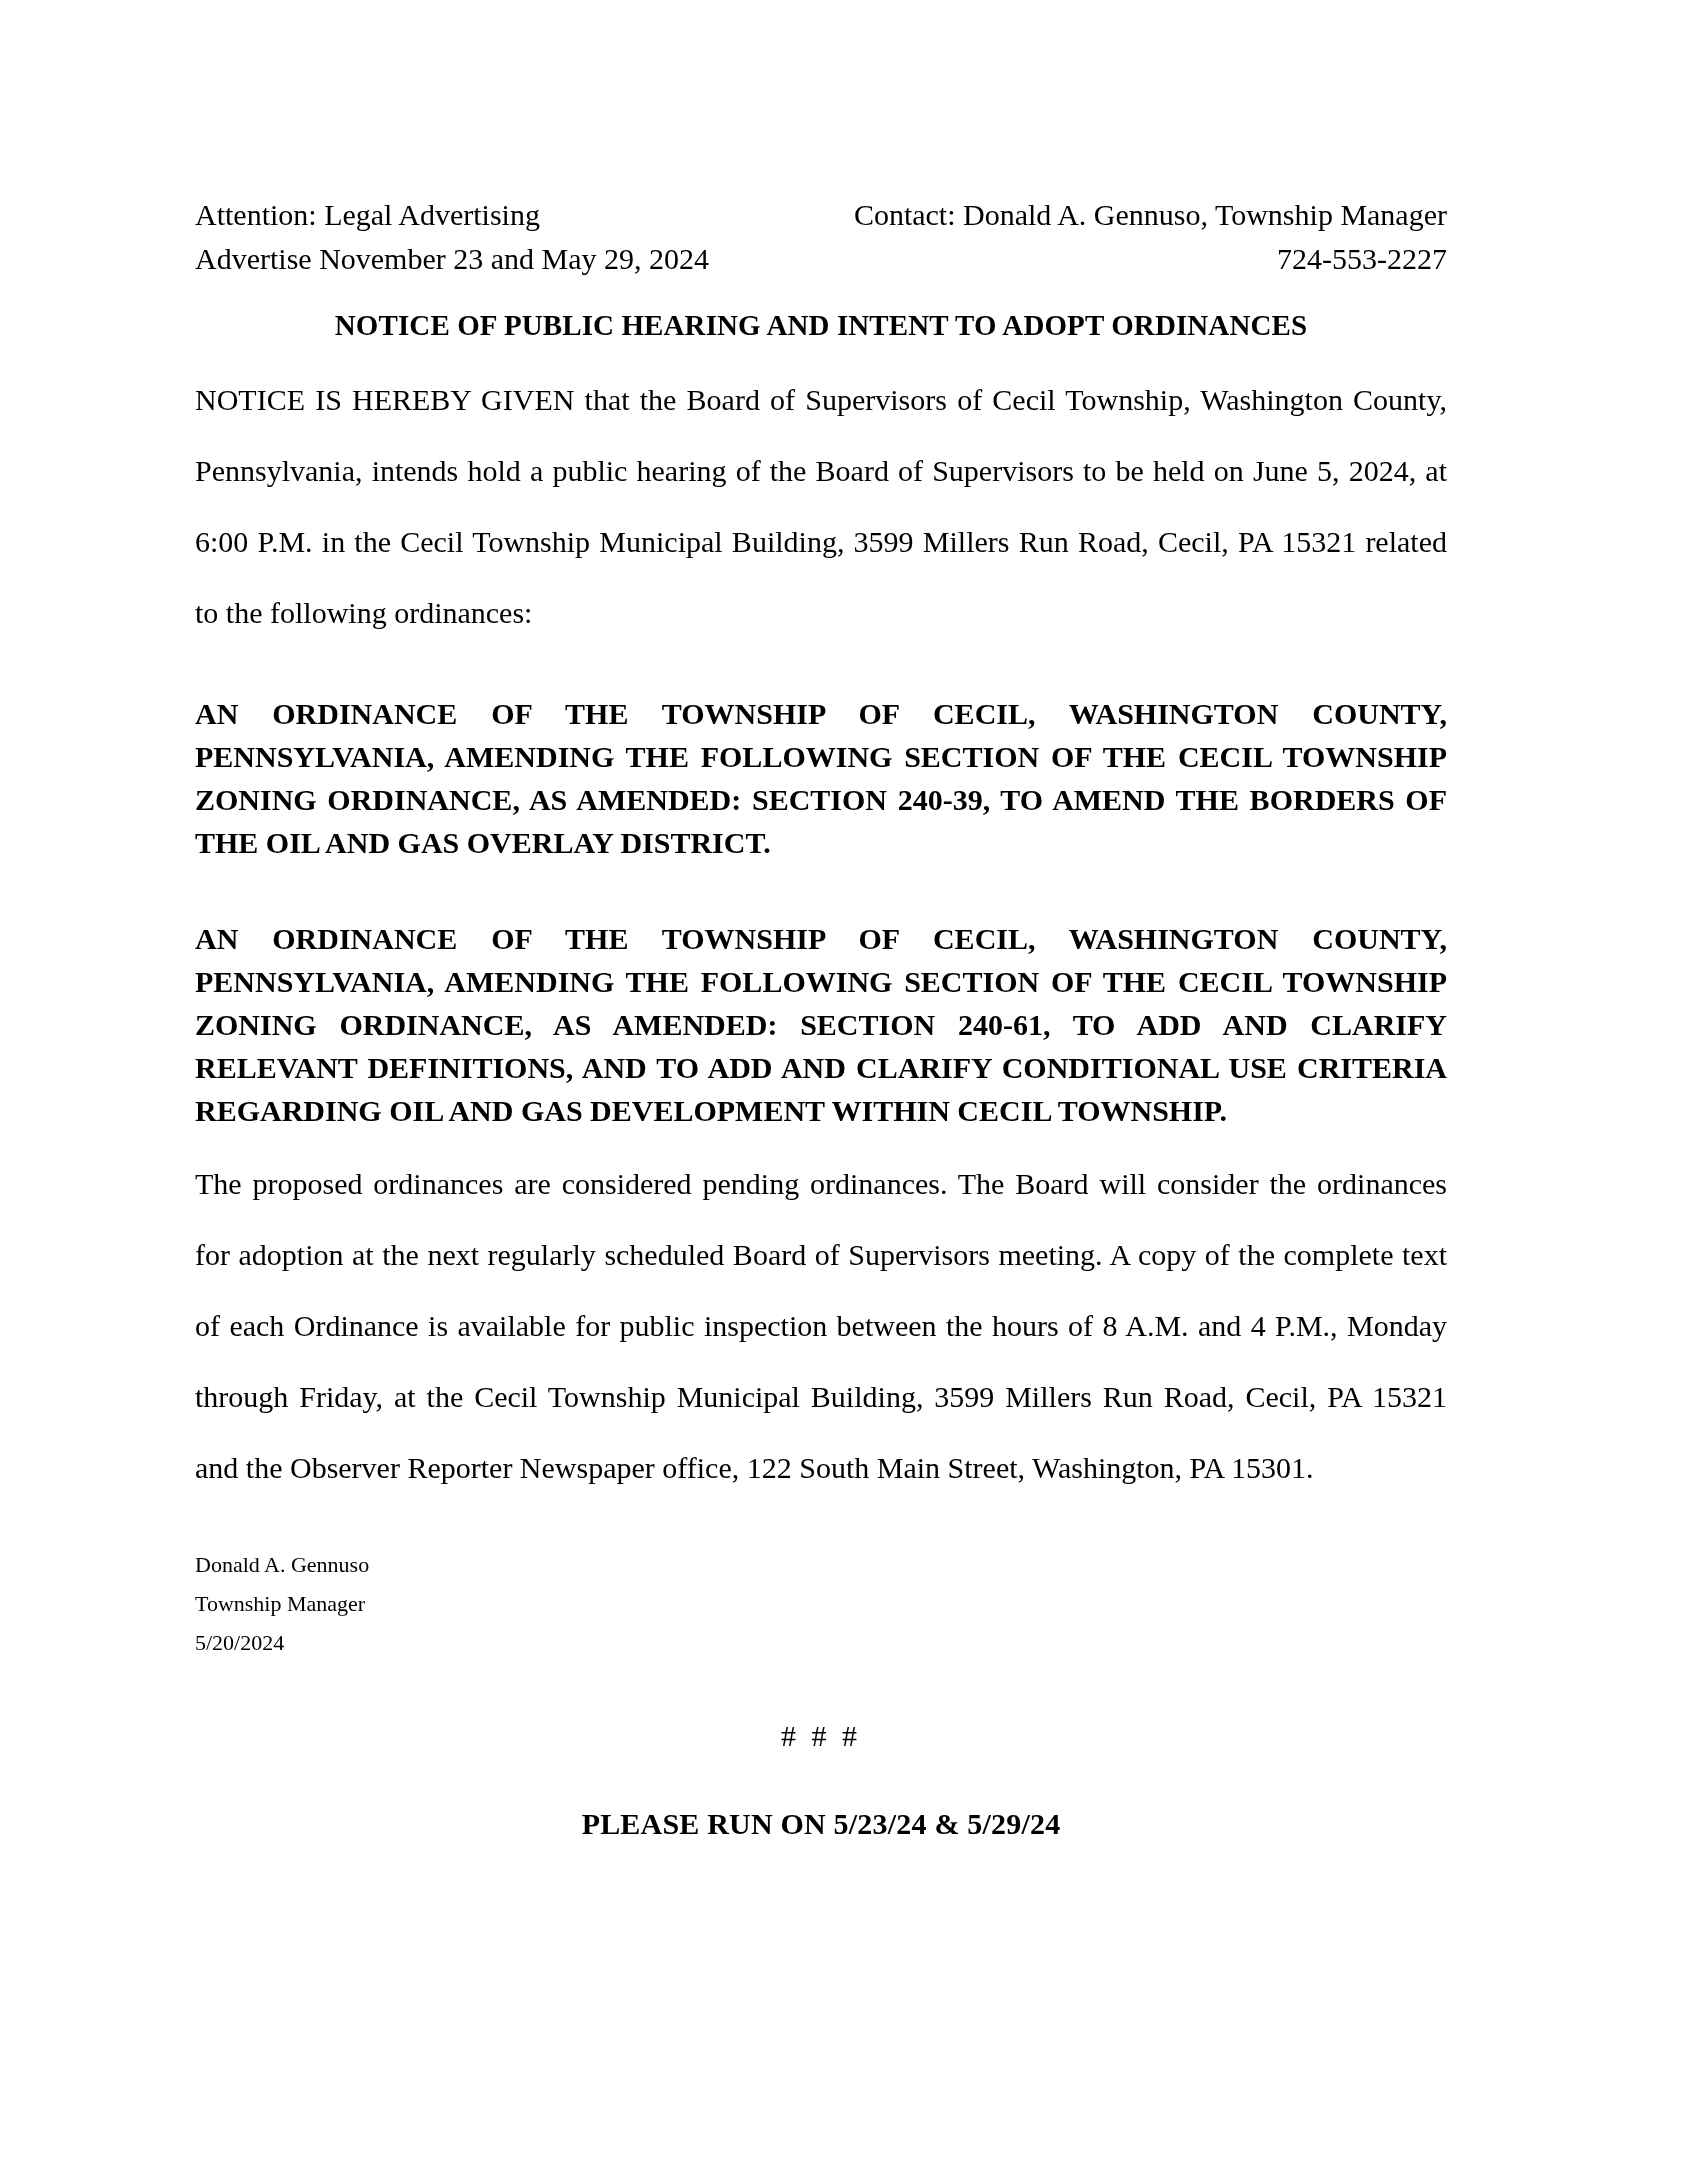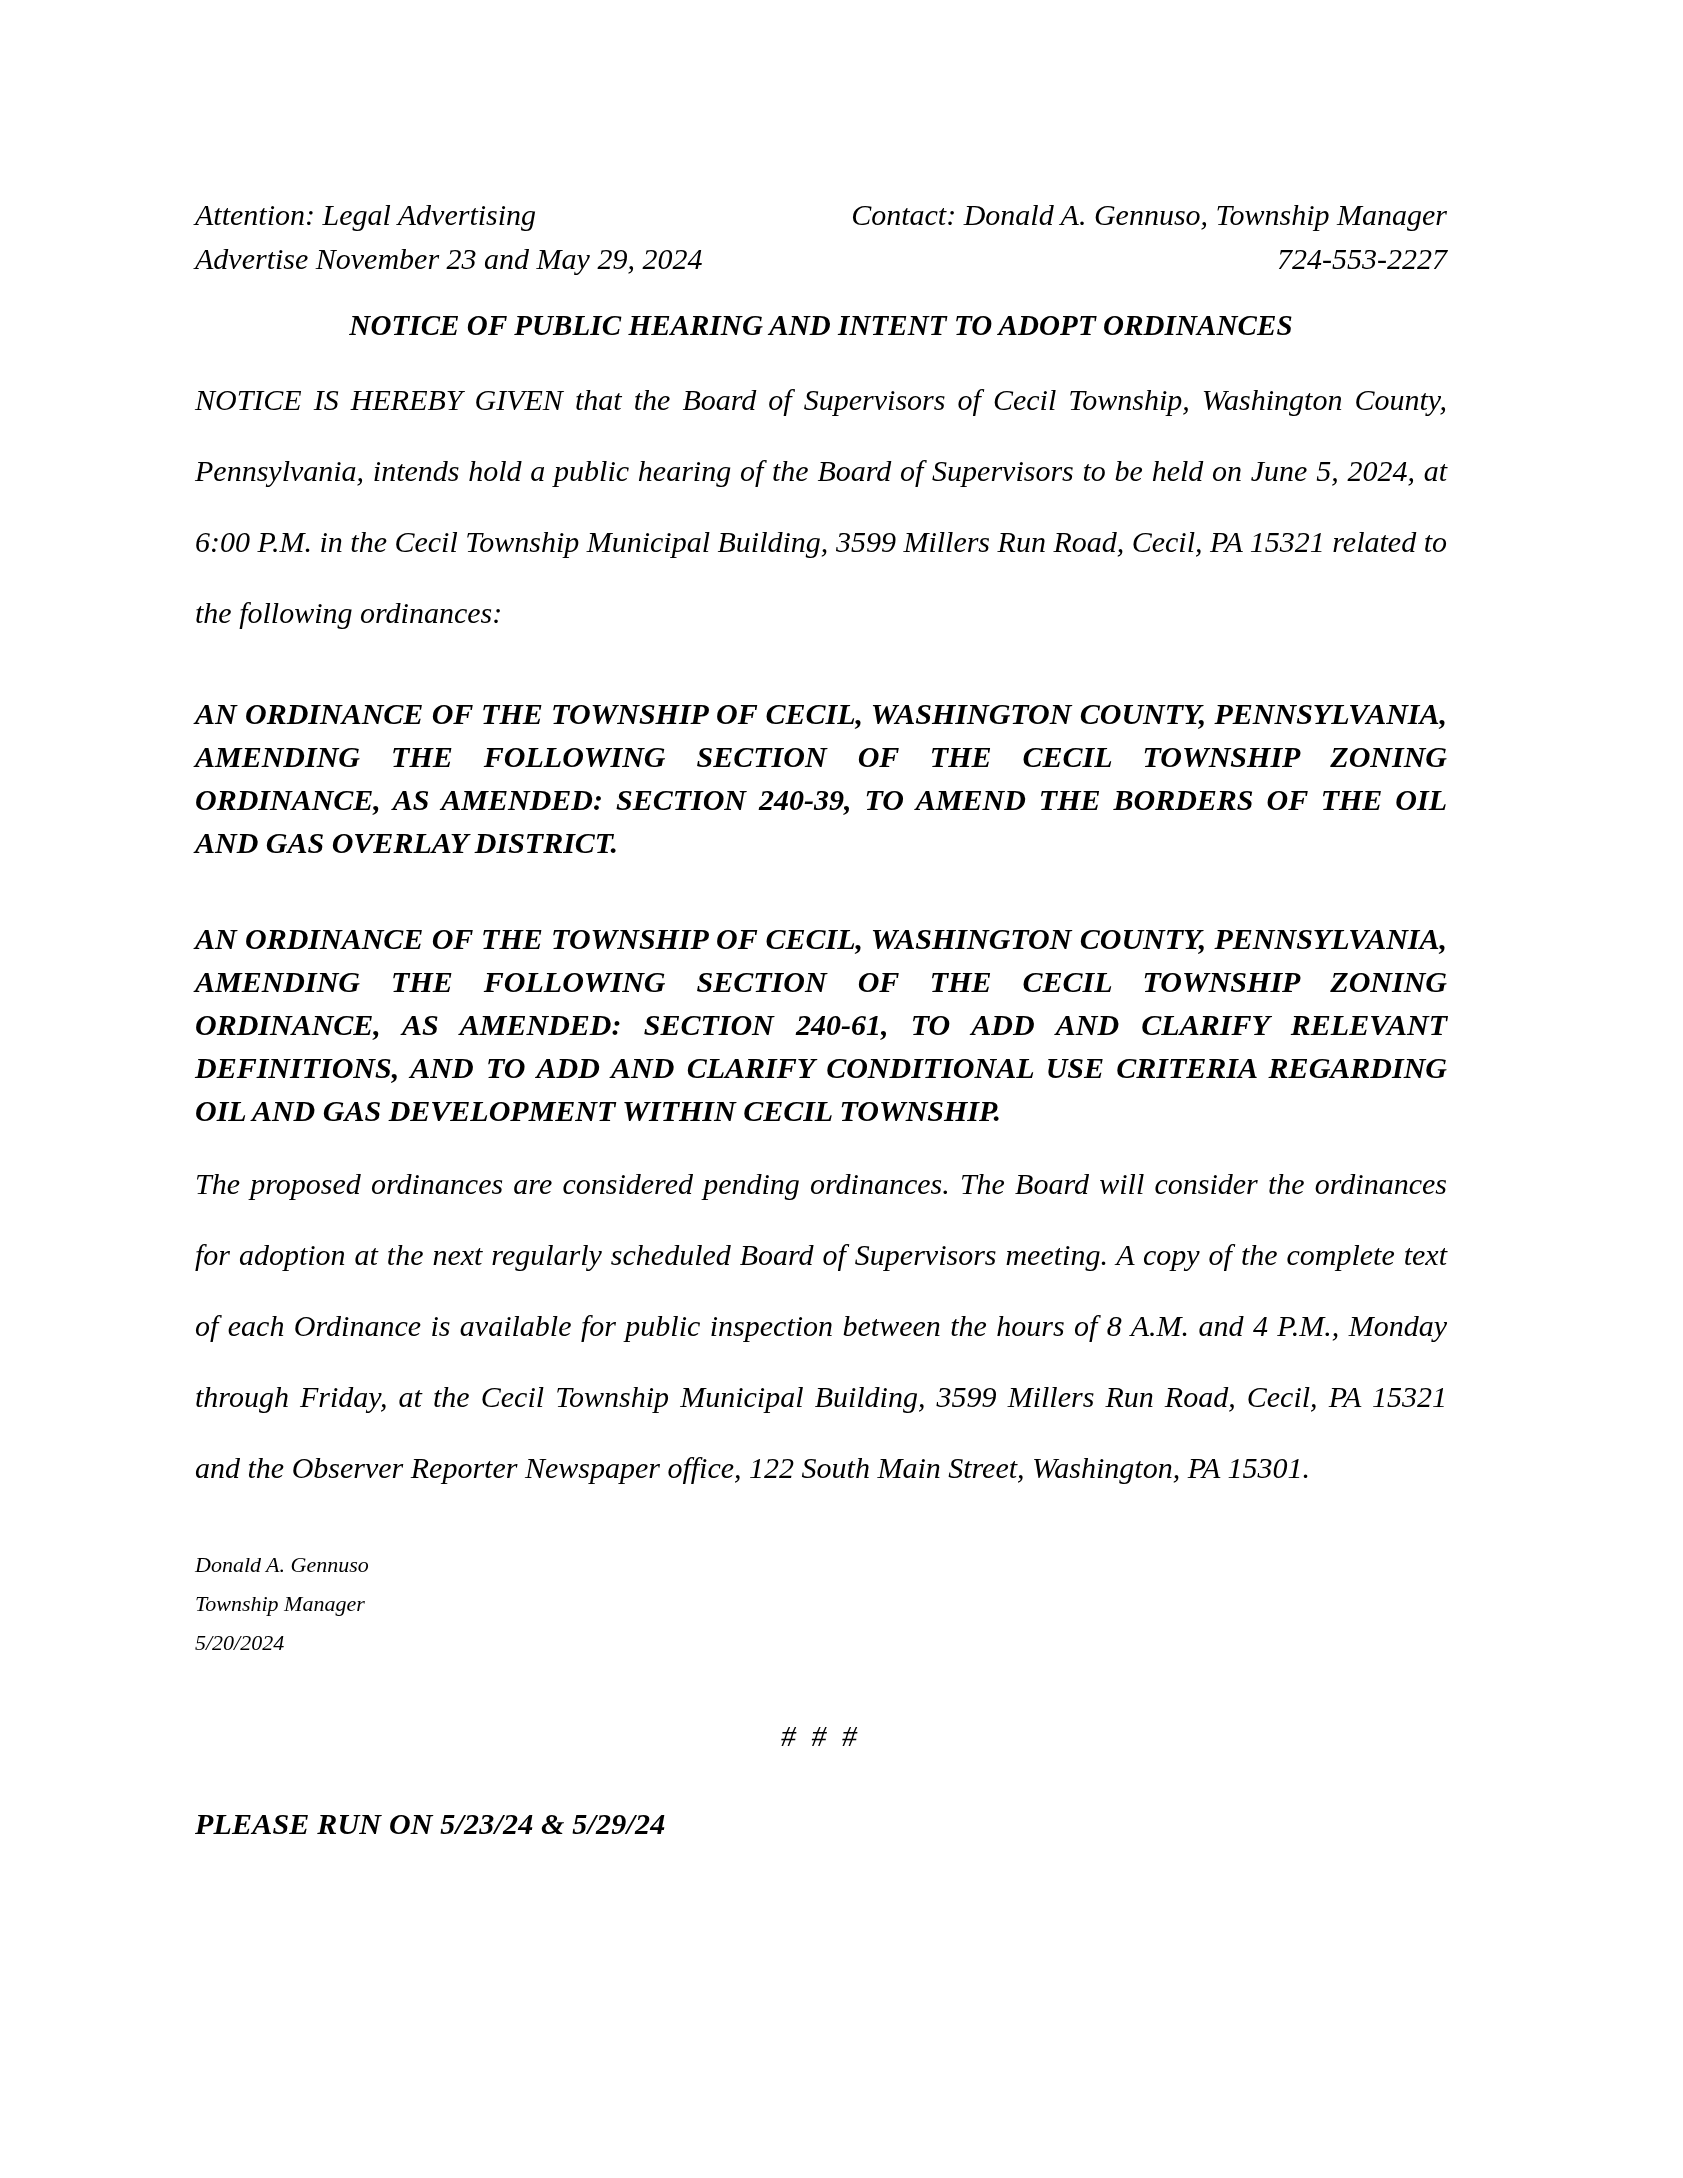--- a/index.html
+++ b/index.html
@@ -14,21 +14,20 @@
     color: #000000;
     -webkit-font-smoothing: antialiased;
   }
 
   .page {
     position: relative;
     width: 1683px;
     height: 2178px;
     box-sizing: border-box;
     padding: 193px 139px 0 195px;
-    font-style: italic;
   }
 
   .content {
     width: 1252px;
   }
 
   
   .header-row {
     display: flex;
     justify-content: space-between;
@@ -80,20 +79,21 @@
   .signature div { white-space: nowrap; }
 
   
   .hash-mark {
     text-align: center;
     font-size: 30px;
     letter-spacing: 4px;
     margin-top: 57px;
   }
   .please-run {
+    text-align: center;
     font-weight: bold;
     font-size: 30px;
     margin-top: 54px;
     letter-spacing: 0.2px;
   }
 </style>
 </head>
 <body>
 
 <div class="page">

